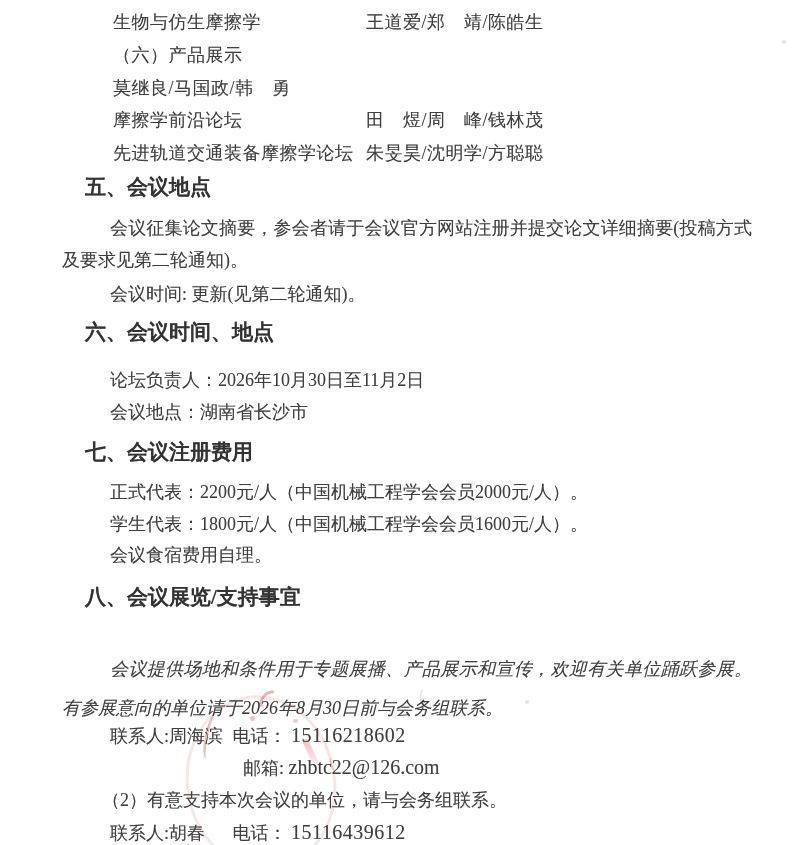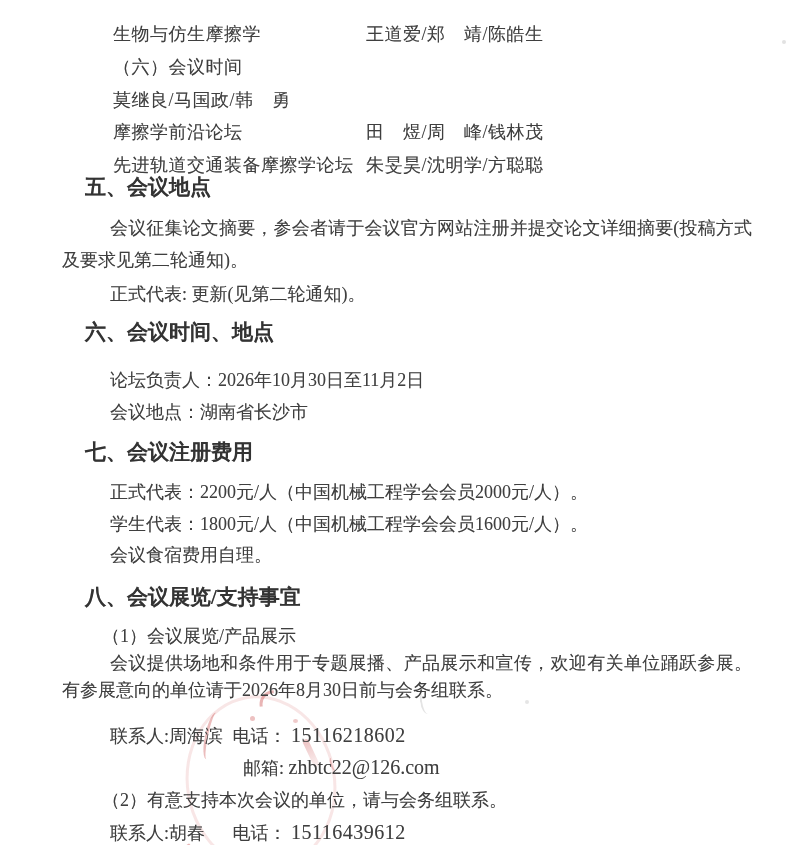--- a/index.html
+++ b/index.html
@@ -28,37 +28,37 @@
     text-shadow:0 0 0.6px rgba(40,40,40,0.4);
   }
   .para{
     position:absolute;
     left:62px;width:690px;
     font-size:18px;
     text-align:justify;
     text-indent:48px;
     text-shadow:0 0 0.6px rgba(70,70,70,0.35);
   }
-  .forum-row{left:113px;display:flex;margin-top:12px;}
+  .forum-row{left:113px;display:flex;}
   .f-label{display:inline-block;min-width:253px;letter-spacing:0.5px;}
   .f-names{display:inline-block;letter-spacing:0.5px;}
   .r1{top:10px}.r2{top:43px}.r3{top:76px}.r4{top:108px}.r5{top:141px}
   .h5{top:173px}
   .p1{top:212px;line-height:32px;}
   .web{top:282px;left:110px;}
   .h6{top:318px}
   .t1{top:368px;left:110px;}
   .t2{top:400px;left:110px;text-align:center;}
   .h7{top:438px}
   .f1{top:480px;left:110px;}
   .f2{top:512px;left:110px;}
   .f3{top:543px;left:110px;text-align:right;}
   .h8{top:583px}
   .e1{top:624px;left:102px;}
-  .p8{top:650px;line-height:27px;}
+  .p8{top:650px;line-height:39px;font-style:italic;}
   .c1{top:723px;left:110px;}
   .em{top:755px;left:243px;}
   .e2{top:788px;left:102px;}
   .c2{top:820px;left:110px;}
   .contact-name{display:inline-block;min-width:118px;}
   .phone-num{font-size:20px;letter-spacing:0.5px;margin-top:42px;}
   .email-text{font-size:20px;}
   
   .seal-ellipse{
     position:absolute;left:186px;top:695px;width:144px;height:170px;
@@ -99,50 +99,49 @@
   <div class="mark s7"></div>
   <div class="mark g1"></div>
   <div class="mark g2"></div>
   <div class="mark g3"></div>
 
   <div class="line forum-row r1">
     <span class="f-label">生物与仿生摩擦学</span>
     <span class="f-names">王道爱/郑　靖/陈皓生</span>
   </div>
   <div class="line forum-row r2">
-    <span class="f-label">（六）会议时间</span>
+    <span class="f-label">（六）产品展示</span>
     <span class="f-names"></span>
   </div>
   <div class="line forum-row r3">
     <span class="f-names">莫继良/马国政/韩　勇</span>
   </div>
   <div class="line forum-row r4">
     <span class="f-label">摩擦学前沿论坛</span>
     <span class="f-names">田　煜/周　峰/钱林茂</span>
   </div>
   <div class="line forum-row r5">
     <span class="f-label">先进轨道交通装备摩擦学论坛</span>
     <span class="f-names">朱旻昊/沈明学/方聪聪</span>
   </div>
 
   <div class="heading h5">五、会议地点</div>
   <div class="para p1">会议征集论文摘要，参会者请于会议官方网站注册并提交论文详细摘要(投稿方式及要求见第二轮通知)。</div>
-  <div class="line web">正式代表: 更新(见第二轮通知)。</div>
+  <div class="line web">会议时间: 更新(见第二轮通知)。</div>
 
   <div class="heading h6">六、会议时间、地点</div>
   <div class="line t1">论坛负责人：2026年10月30日至11月2日</div>
   <div class="line t2">会议地点：湖南省长沙市</div>
 
   <div class="heading h7">七、会议注册费用</div>
   <div class="line f1">正式代表：2200元/人（中国机械工程学会会员2000元/人）。</div>
   <div class="line f2">学生代表：1800元/人（中国机械工程学会会员1600元/人）。</div>
   <div class="line f3">会议食宿费用自理。</div>
 
   <div class="heading h8">八、会议展览/支持事宜</div>
-  <div class="line e1">（1）会议展览/产品展示</div>
   <div class="para p8">会议提供场地和条件用于专题展播、产品展示和宣传，欢迎有关单位踊跃参展。有参展意向的单位请于2026年8月30日前与会务组联系。</div>
 
   <div class="line c1">
     <span class="contact-name">联系人:周海滨</span>
     <span>电话：</span>
     <span class="phone-num">15116218602</span>
   </div>
 
   <div class="line em">
     <span>邮箱:</span>

